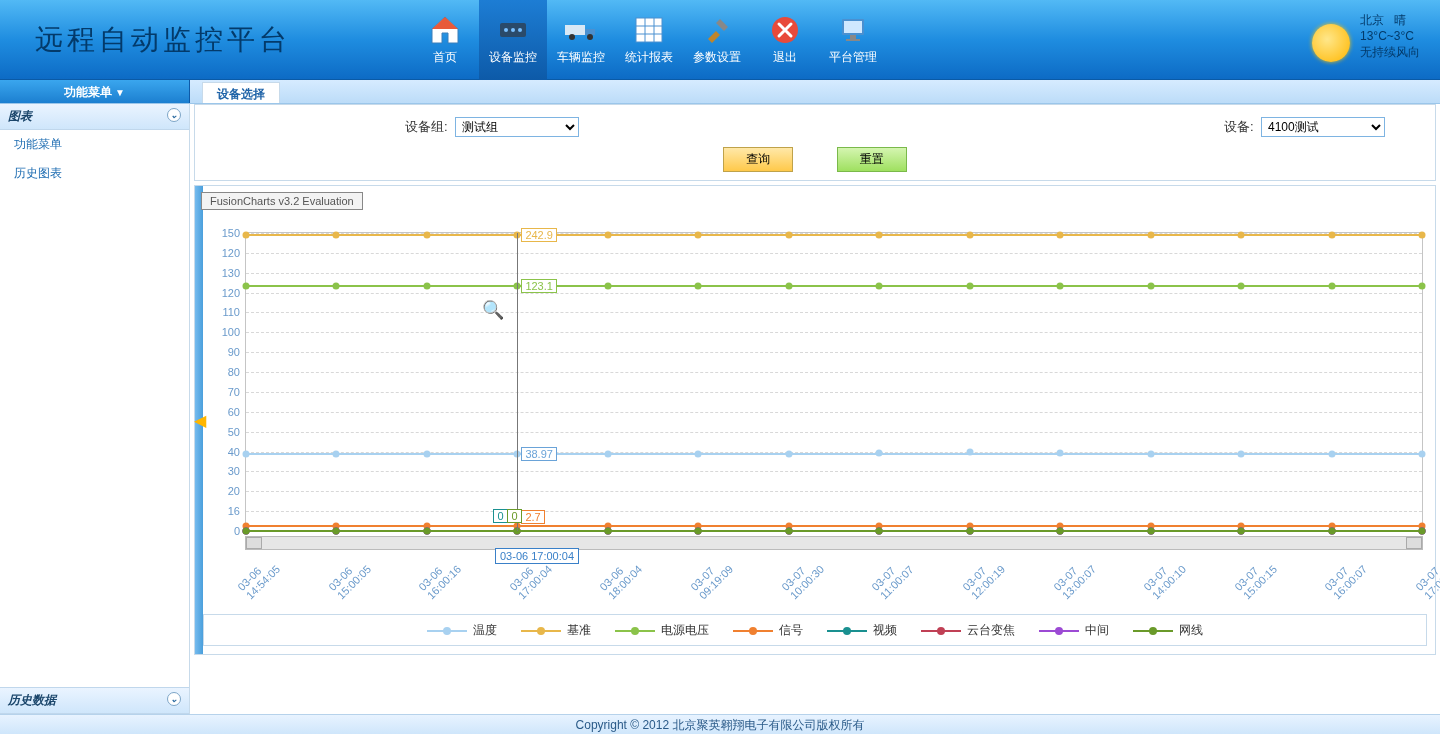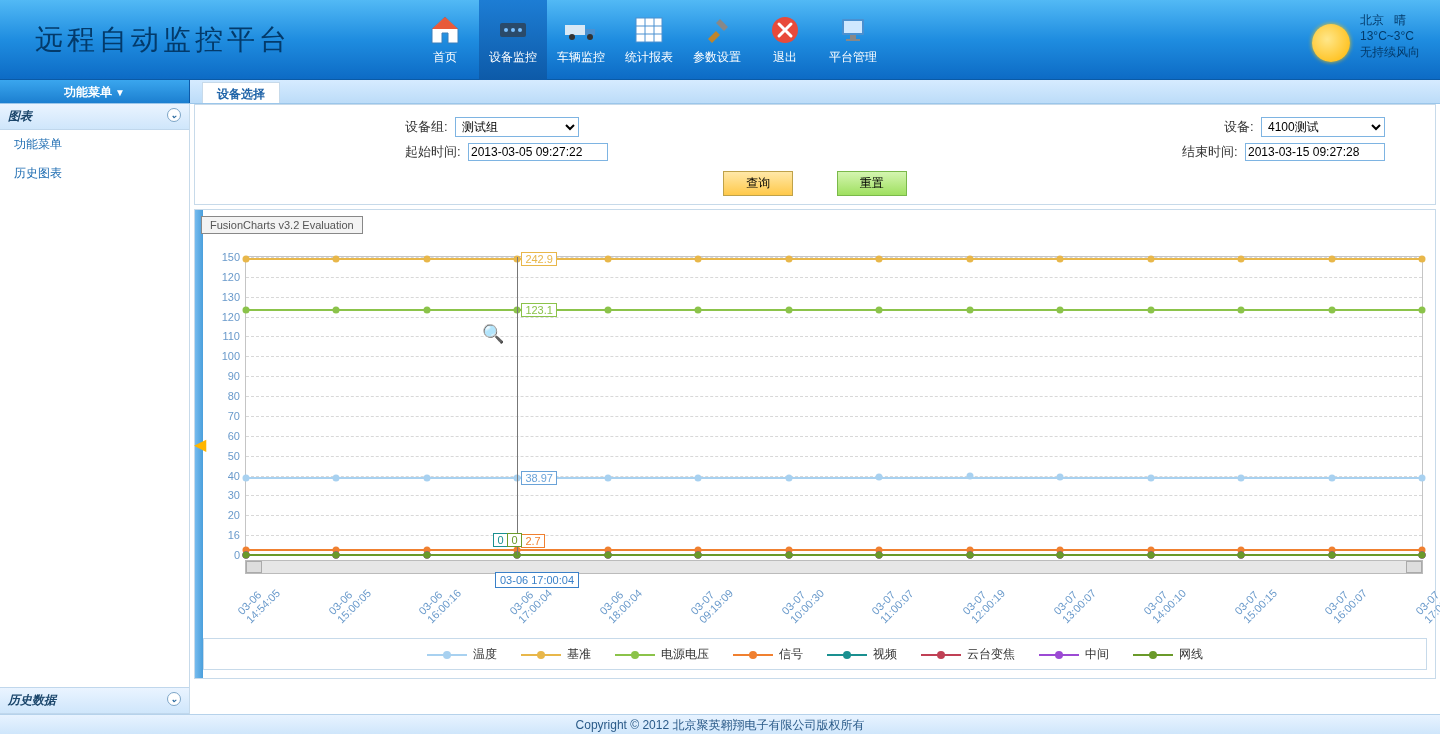--- a/index.html
+++ b/index.html
@@ -191,30 +191,20 @@
   <div class="main">
     <div class="filter">
       <div class="filter-row">
         <div>
           <span class="fld-label">设备组:</span>
           <select class="sel"><option>测试组</option></select>
         </div>
         <div>
           <span class="fld-label">设备:</span>
           <select class="sel"><option>4100测试</option></select>
-        </div>
-      </div>
-      <div class="filter-row">
-        <div>
-          <span class="fld-label">起始时间:</span>
-          <input class="inp" value="2013-03-05 09:27:22" style="">
-        </div>
-        <div>
-          <span class="fld-label">结束时间:</span>
-          <input class="inp" value="2013-03-15 09:27:28" style="">
         </div>
       </div>
       <div class="btnrow">
         <span class="btn query">查询</span>
         <span class="btn reset">重置</span>
       </div>
     </div>
 
     <div class="chart-wrap">
       <div class="side-handle">

